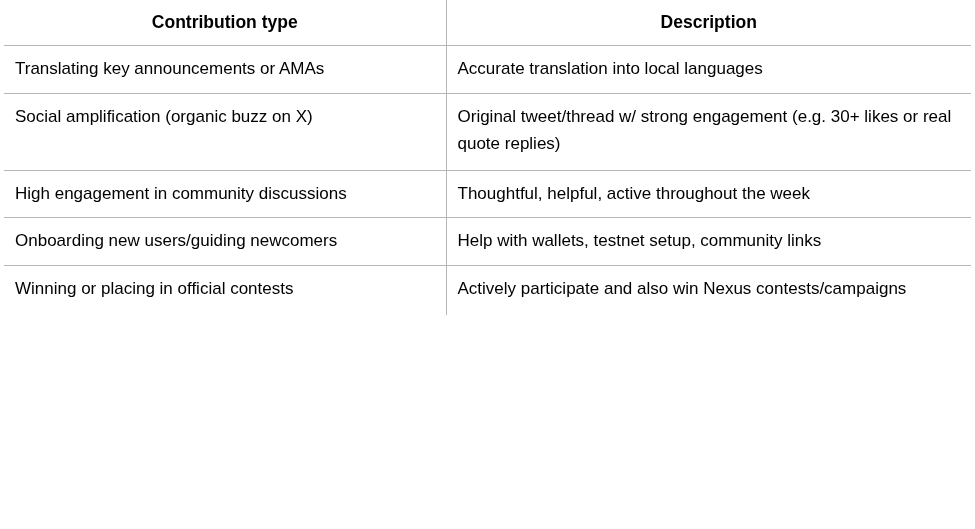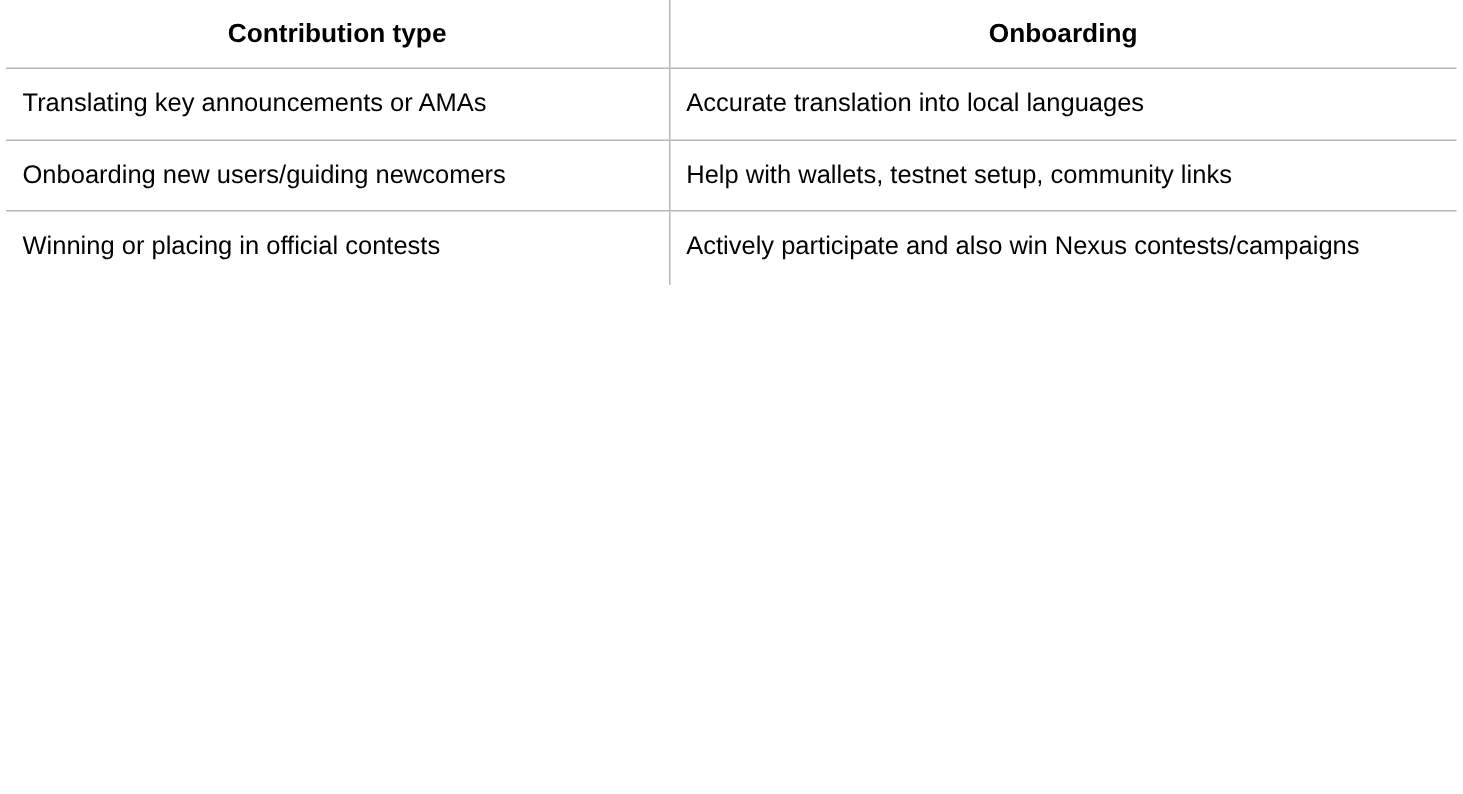--- a/index.html
+++ b/index.html
@@ -82,31 +82,47 @@
     <colgroup>
       <col class="col-type">
       <col class="col-desc">
     </colgroup>
     <thead>
       <tr>
         <th>
           <div class="cell">Contribution type</div>
         </th>
         <th>
-          <div class="cell">Onboarding</div>
+          <div class="cell">Description</div>
         </th>
       </tr>
     </thead>
     <tbody>
       <tr>
         <td>
           <div class="cell">Translating key announcements or AMAs</div>
         </td>
         <td>
           <div class="cell">Accurate translation into local languages</div>
+        </td>
+      </tr>
+      <tr class="row-tall">
+        <td>
+          <div class="cell">Social amplification (organic buzz on X)</div>
+        </td>
+        <td>
+          <div class="cell">Original tweet/thread w/ strong engagement (e.g. 30+ likes or real quote replies)</div>
+        </td>
+      </tr>
+      <tr>
+        <td>
+          <div class="cell">High engagement in community discussions</div>
+        </td>
+        <td>
+          <div class="cell">Thoughtful, helpful, active throughout the week</div>
         </td>
       </tr>
       <tr>
         <td>
           <div class="cell">Onboarding new users/guiding newcomers</div>
         </td>
         <td>
           <div class="cell">Help with wallets, testnet setup, community links</div>
         </td>
       </tr>

